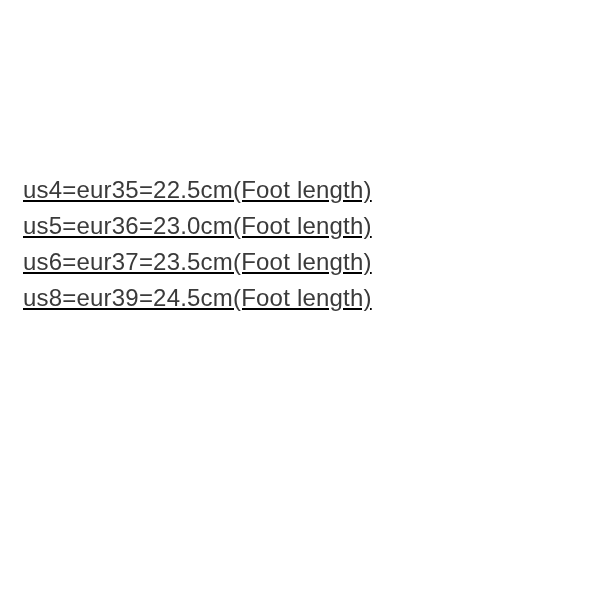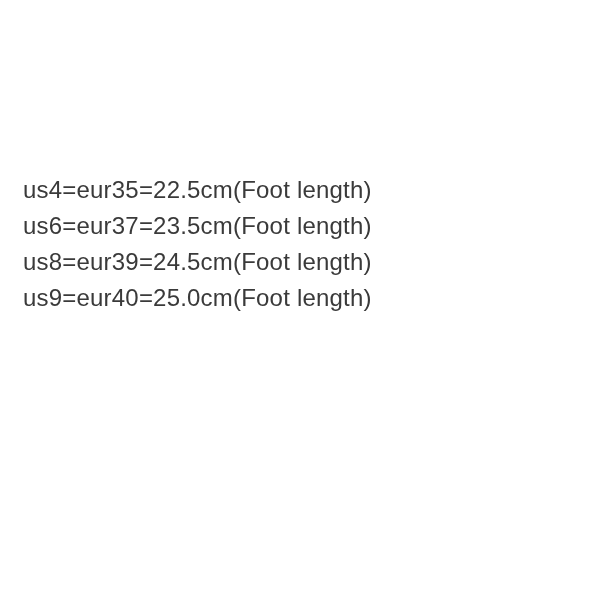--- a/index.html
+++ b/index.html
@@ -11,30 +11,31 @@
       width: 600px;
       height: 600px;
       background: #ffffff;
       font-family: Arial, Helvetica, sans-serif;
       position: relative;
     }
     .size-list {
       position: absolute;
       left: 23px;
       top: 172px;
+      text-decoration: underline;
     }
     .size-row {
       font-size: 24px;
       color: #3a3a3a;
       letter-spacing: 0.2px;
       line-height: 36px;
       white-space: nowrap;
     }
   </style>
 </head>
 <body>
 
 <div class="size-list">
   <div class="size-row">us4=eur35=22.5cm(Foot length)</div>
+  <div class="size-row">us5=eur36=23.0cm(Foot length)</div>
   <div class="size-row">us6=eur37=23.5cm(Foot length)</div>
   <div class="size-row">us8=eur39=24.5cm(Foot length)</div>
-  <div class="size-row">us9=eur40=25.0cm(Foot length)</div>
 </div>
 
 </body></html>

